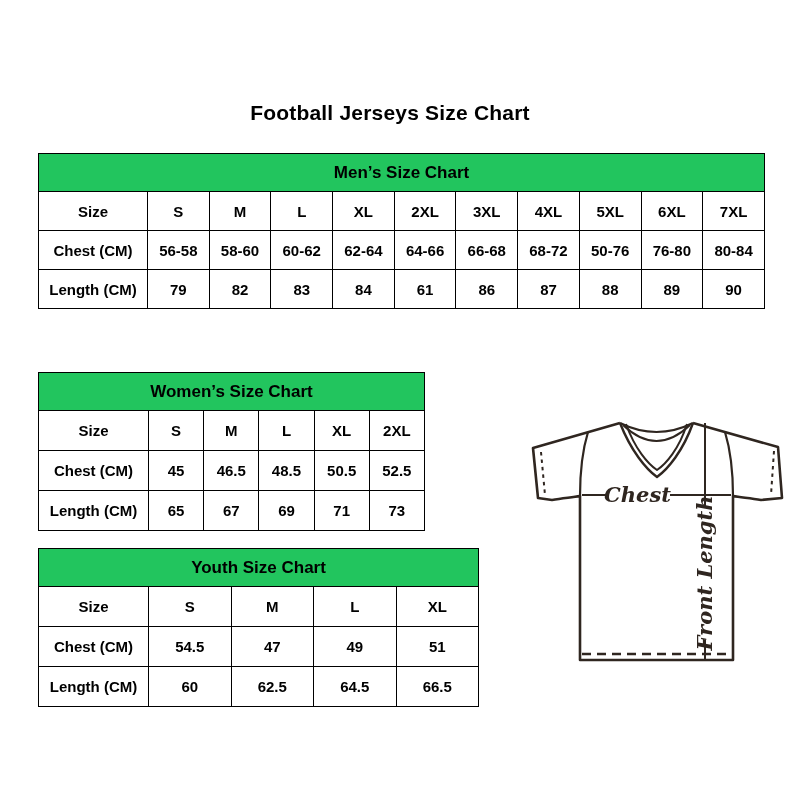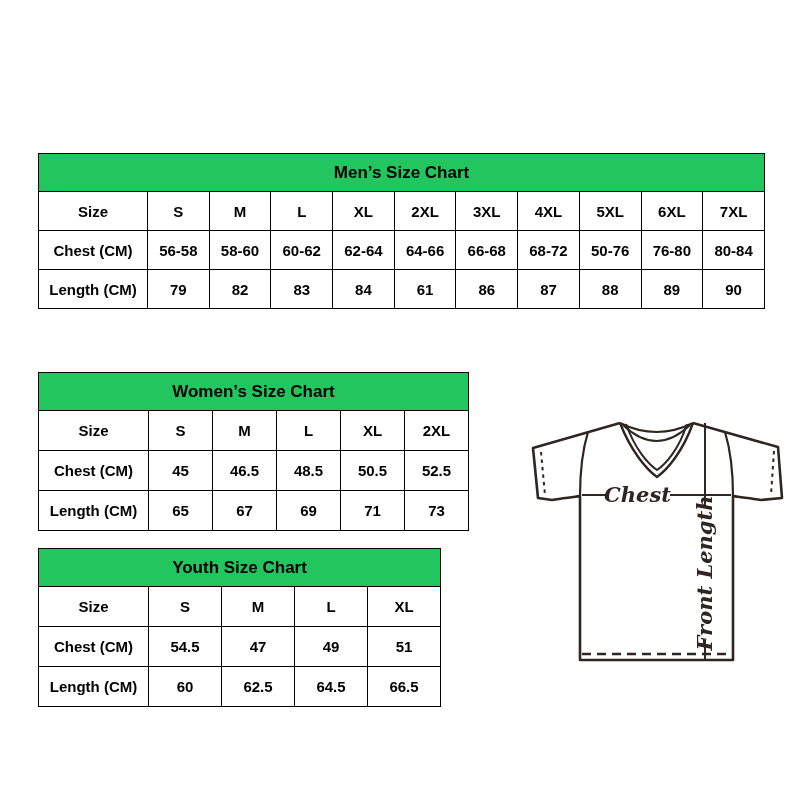--- a/index.html
+++ b/index.html
@@ -26,22 +26,22 @@
   .tbl-men   { left: 38px; top: 153px; }
   .tbl-women { left: 38px; top: 372px; }
   .tbl-youth { left: 38px; top: 548px; }
 
   table {
     border-collapse: collapse;
     table-layout: fixed;
     background: #fff;
   }
   #men-table   { width: 727px; }
-  #women-table { width: 431px; }
-  #youth-table { width: 403px; }
+  #women-table { width: 387px; }
+  #youth-table { width: 441px; }
 
   th, td {
     border: 1px solid #000;
     text-align: center;
     vertical-align: middle;
     font-weight: bold;
     color: #000;
     padding: 0;
     overflow: hidden;
     white-space: nowrap;
@@ -67,20 +67,21 @@
     font-style: italic;
     font-weight: bold;
     font-size: 21px;
   }
 </style>
 </head>
 <body>
 
 <div class="page">
 
+  <h1 class="title">Football Jerseys Size Chart</h1>
 
   <div class="tbl tbl-men">
     <table id="men-table">
         <colgroup>
           <col style="width: 109px;">
           <col>
           <col>
           <col>
           <col>
           <col>

